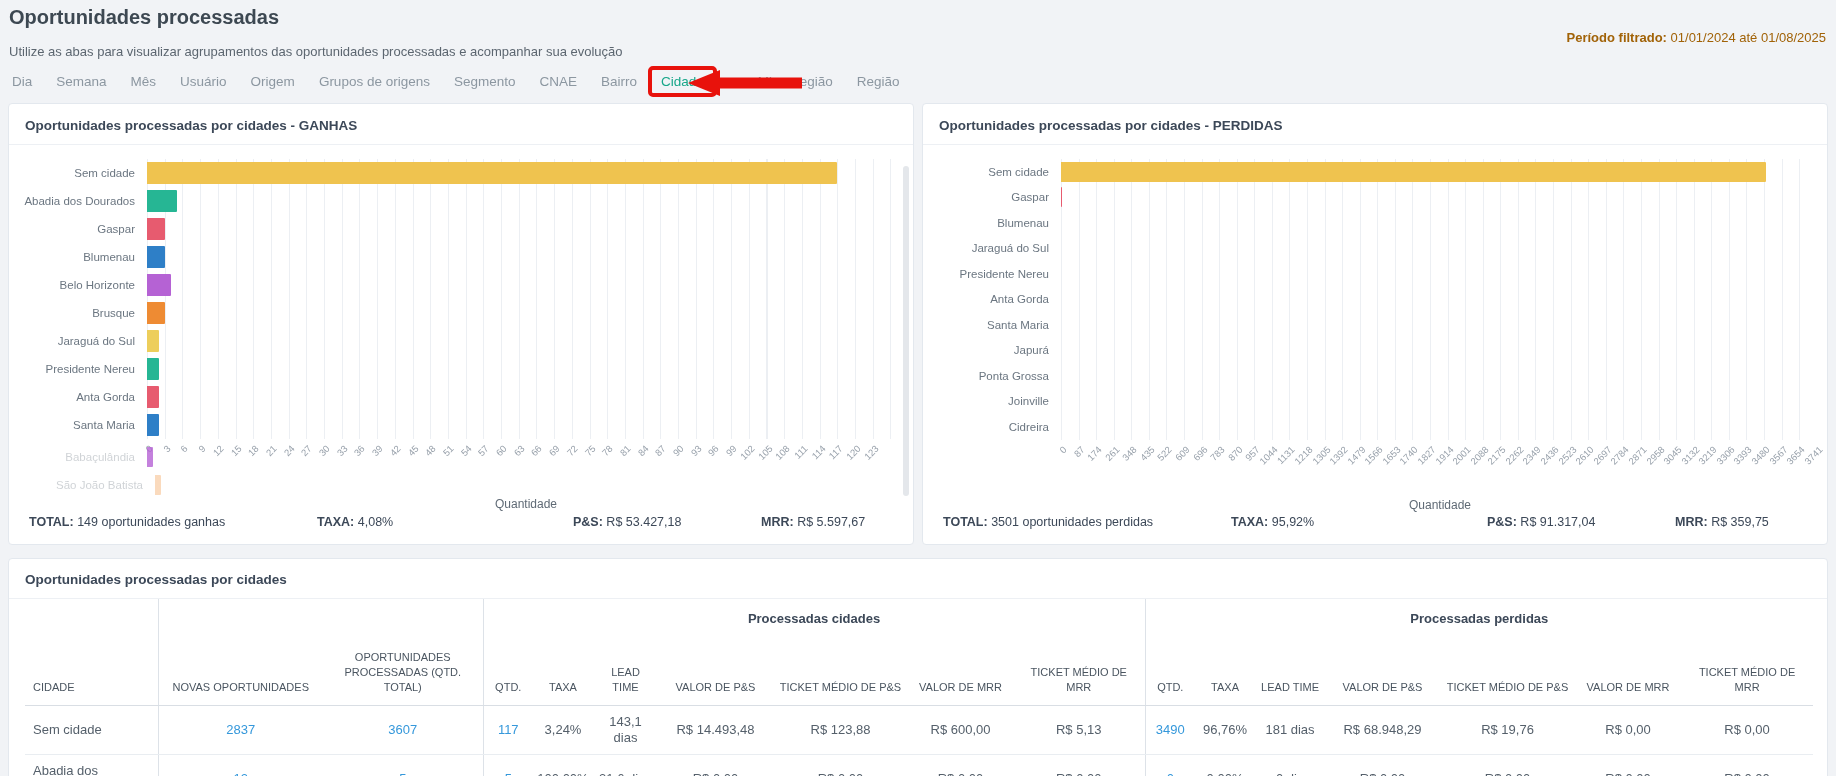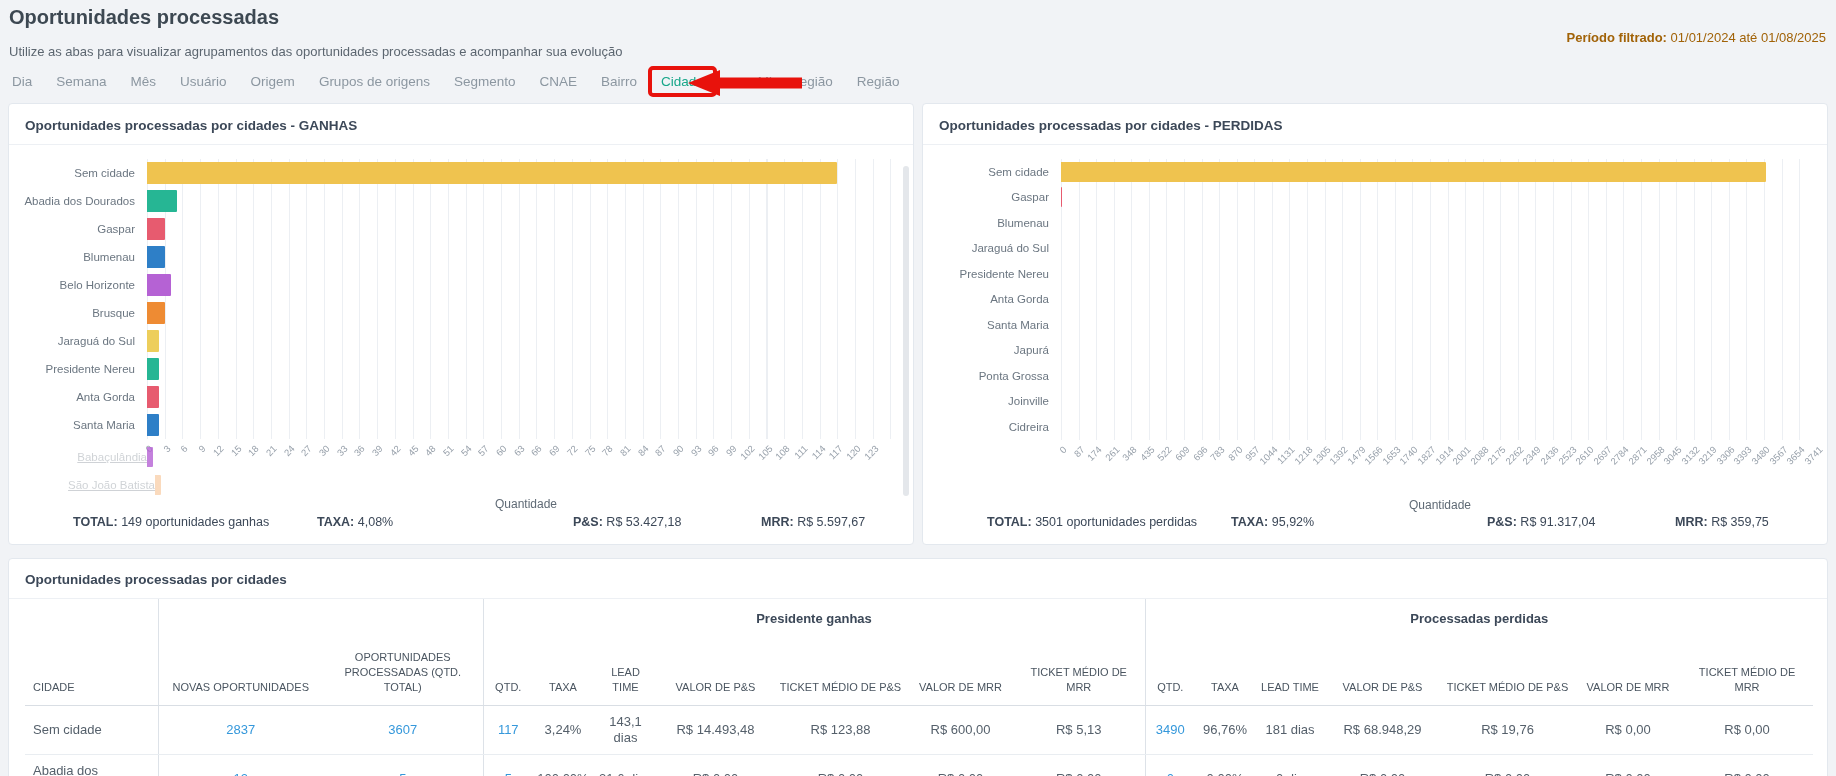--- a/index.html
+++ b/index.html
@@ -32,29 +32,29 @@
   .clabel { display:flex; align-items:center; justify-content:flex-end; padding-right:12px;
     font-size:11.5px; color:#6b7681; white-space:nowrap; }
   .tracks { position:absolute; left:130px; right:6px; top:0; }
   .crow { display:flex; align-items:center; }
   .cbar { border-radius:0 1px 1px 0; }
   .xticks { position:absolute; left:130px; right:6px; height:50px; }
   .xtick { position:absolute; top:4px; width:80px; }
   .xtick span { display:block; text-align:right; white-space:nowrap; font-size:9.5px; color:#98a1ab;
     transform:rotate(-45deg); transform-origin:100% 0; }
   .faded-row { position:absolute; left:0; height:24px; display:flex; align-items:center; }
-  .faded-row .flabel { width:130px; text-align:right; font-size:11.5px;
-    color:#6b7681; opacity:.32; white-space:nowrap;text-decoration:underline; }
+  .faded-row .flabel { width:130px; text-align:right; padding-right:12px; font-size:11.5px;
+    color:#6b7681; opacity:.32; white-space:nowrap; }
   .faded-row .fbar { height:20px; border-radius:0 1px 1px 0; }
   .xcaption { text-align:center; padding-left:130px; font-size:12px; color:#5f6a75; }
   .vscroll { position:absolute; right:4px; top:62px; bottom:48px; width:6px; background:#e4e7eb; border-radius:3px; }
   .chart-footer { position:absolute; left:16px; right:16px; bottom:13px; height:16px; font-size:12.5px; }
   .fitem { position:absolute; white-space:nowrap; color:#3c4858; }
   .fitem b { font-weight:bold; }
-  .f0{left:4px;margin-left:44px;} .f1{left:292px;} .f2{left:548px;} .f3{left:736px;}
+  .f0{left:4px;} .f1{left:292px;} .f2{left:548px;} .f3{left:736px;}
 
   
   .table-card { position:absolute; top:558px; left:8px; right:8px; height:400px; }
   .table-title { padding:13px 16px 11px 16px; font-size:13.5px; font-weight:bold; color:#3c4858;
     border-bottom:1px solid #edf0f4; }
   .tbl-wrap { padding:0 16px; }
   table { width:100%; table-layout:fixed; border-collapse:collapse; font-size:13px; color:#55606b; }
   thead tr.grp th { font-size:13px; font-weight:bold; color:#3c4858; text-align:center;
     padding:12px 0 24px 0; }
   thead tr.cols th { font-size:11px; font-weight:normal; color:#4a5560; text-align:center;
@@ -509,21 +509,21 @@
           <col style="width: 70px;">
           <col style="width: 115px;">
           <col style="width: 135px;">
           <col style="width: 106px;">
           <col style="width: 132px;">
         </colgroup>
         <thead>
           <tr class="grp">
             <th colspan="1"></th>
             <th class="sep" colspan="2"></th>
-            <th class="sep" colspan="7">Presidente ganhas</th>
+            <th class="sep" colspan="7">Processadas cidades</th>
             <th class="sep" colspan="7">Processadas perdidas</th>
           </tr>
           <tr class="cols">
             <th class="left">CIDADE</th>
             <th class=" sep">NOVAS OPORTUNIDADES</th>
             <th>OPORTUNIDADES PROCESSADAS (QTD. TOTAL)</th>
             <th class=" sep">QTD.</th>
             <th>TAXA</th>
             <th>LEAD TIME</th>
             <th>VALOR DE P&amp;S</th>

